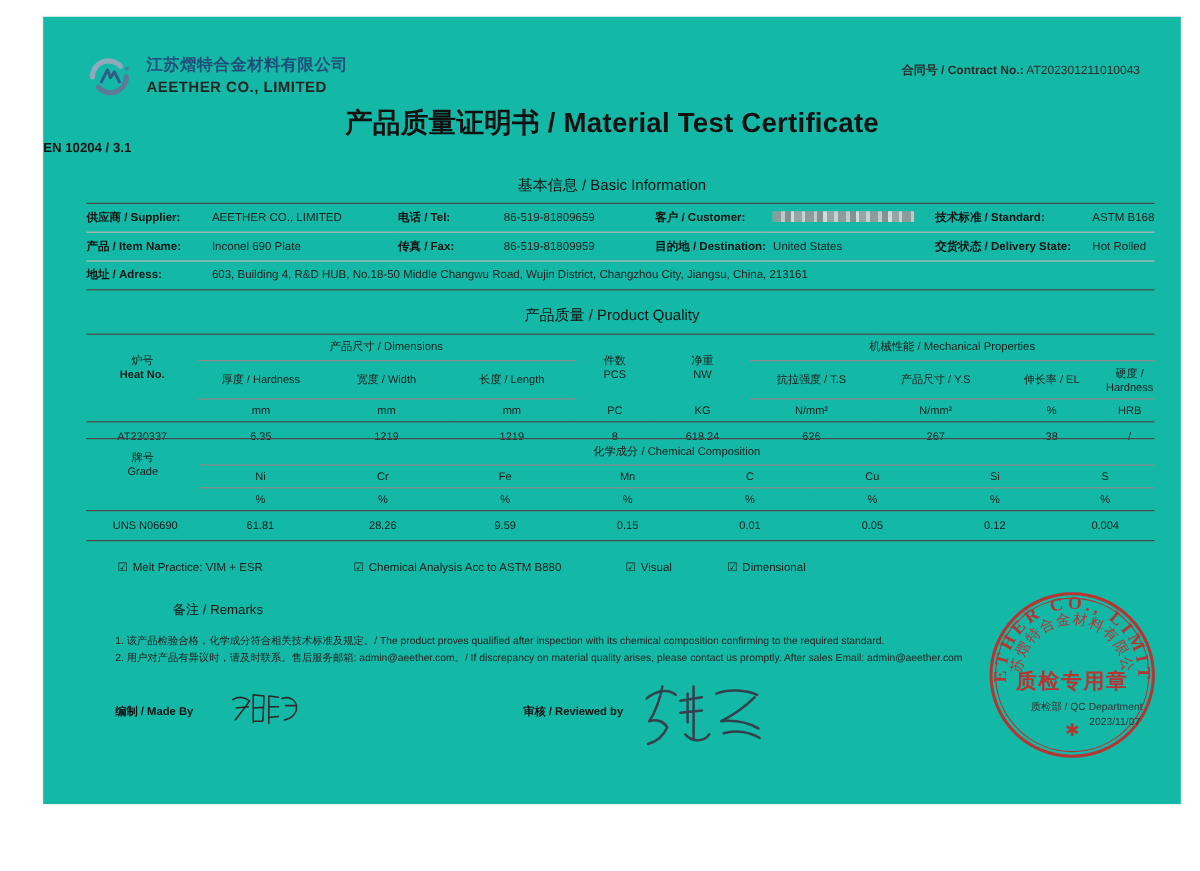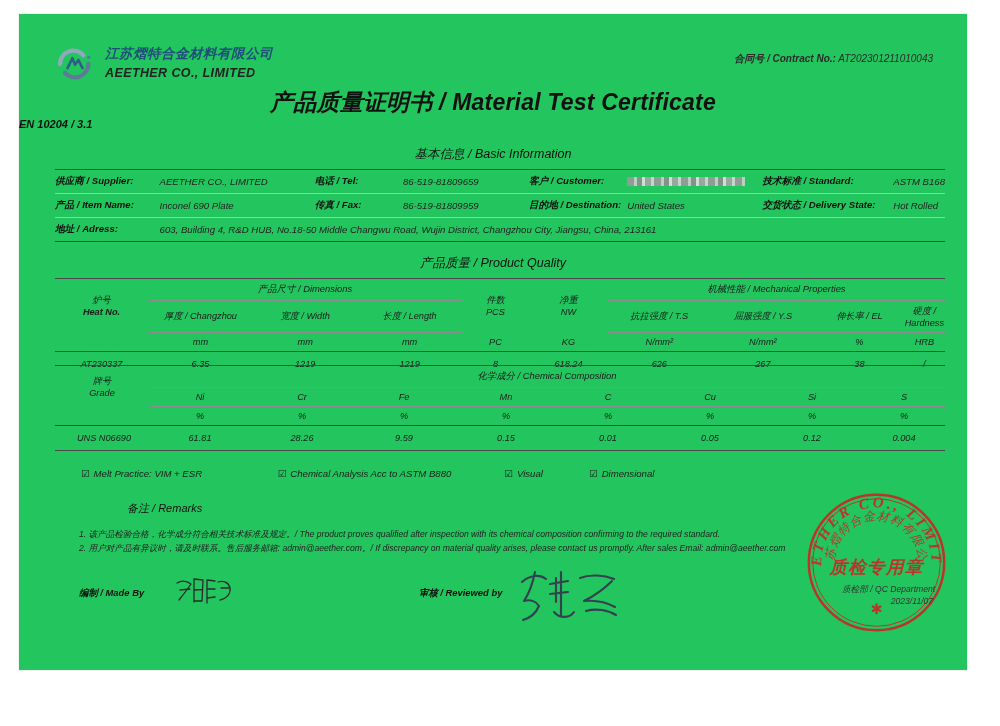--- a/index.html
+++ b/index.html
@@ -13,27 +13,26 @@
   }
   #page {
     position: relative;
     width: 1000px;
     height: 726px;
     background: #ffffff;
     overflow: hidden;
   }
   .sheet {
     position: absolute;
-    left: 19px;
+    left: 36px;
     top: 14px;
     width: 948px;
     height: 656px;
-    background: #22c55e;
+    background: #14b8a6;
     box-shadow: 0 0 0 1px #f2f2f2;
-    font-style: italic;
   }
 
   
   .hdr {
     position: absolute;
     left: 36px;
     top: 30px;
     display: flex;
     align-items: center;
     gap: 10px;
@@ -306,25 +305,25 @@
           <div>件数</div>
           <div>PCS</div>
         </td>
         <td class="bt-thick firstcol" rowspan="2" style="width:78px;">
           <div>净重</div>
           <div>NW</div>
         </td>
         <td class="bt-thick bb-thin grp" colspan="4">机械性能 / Mechanical Properties</td>
       </tr>
       <tr>
-        <td class="bb-thin colh" style="width:104px;">厚度 / Changzhou</td>
+        <td class="bb-thin colh" style="width:104px;">厚度 / Hardness</td>
         <td class="bb-thin colh" style="width:104px;">宽度 / Width</td>
         <td class="bb-thin colh" style="width:104px;">长度 / Length</td>
         <td class="bb-thin colh" style="width:102px;">抗拉强度 / T.S</td>
-        <td class="bb-thin colh" style="width:104px;">屈服强度 / Y.S</td>
+        <td class="bb-thin colh" style="width:104px;">产品尺寸 / Y.S</td>
         <td class="bb-thin colh" style="width:88px;">伸长率 / EL</td>
         <td class="bb-thin colh">硬度 / Hardness</td>
       </tr>
       <tr>
         <td class="bb-thick"></td>
         <td class="bb-thick">mm</td>
         <td class="bb-thick">mm</td>
         <td class="bb-thick">mm</td>
         <td class="bb-thick">PC</td>
         <td class="bb-thick">KG</td>

